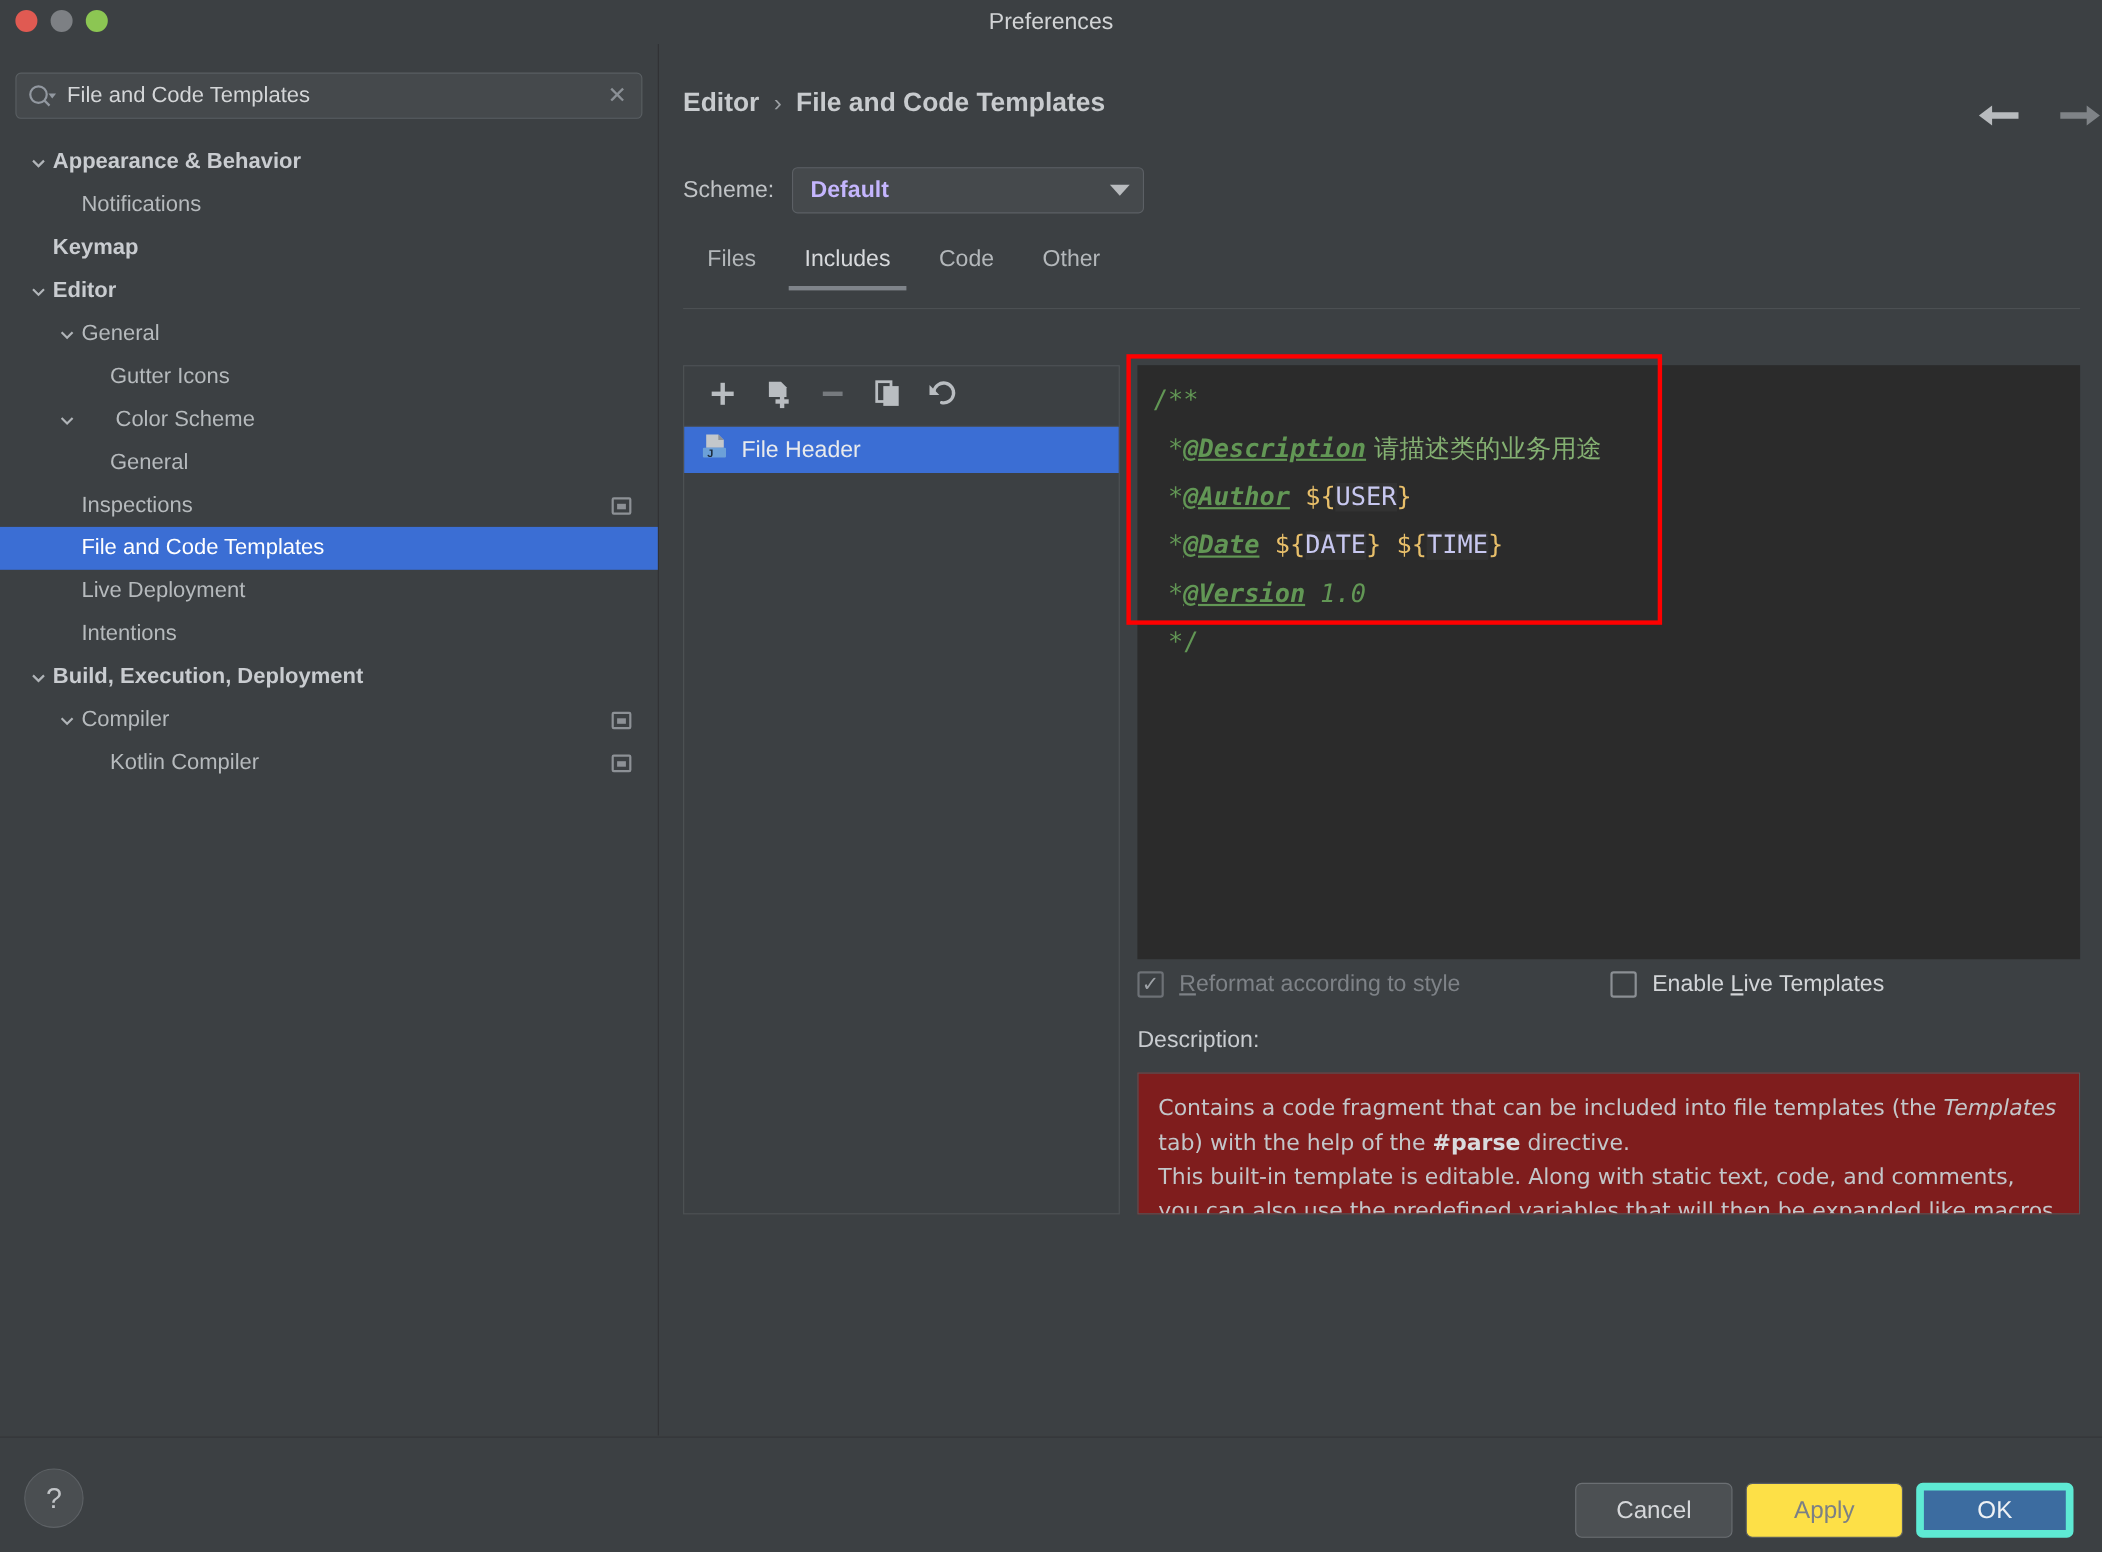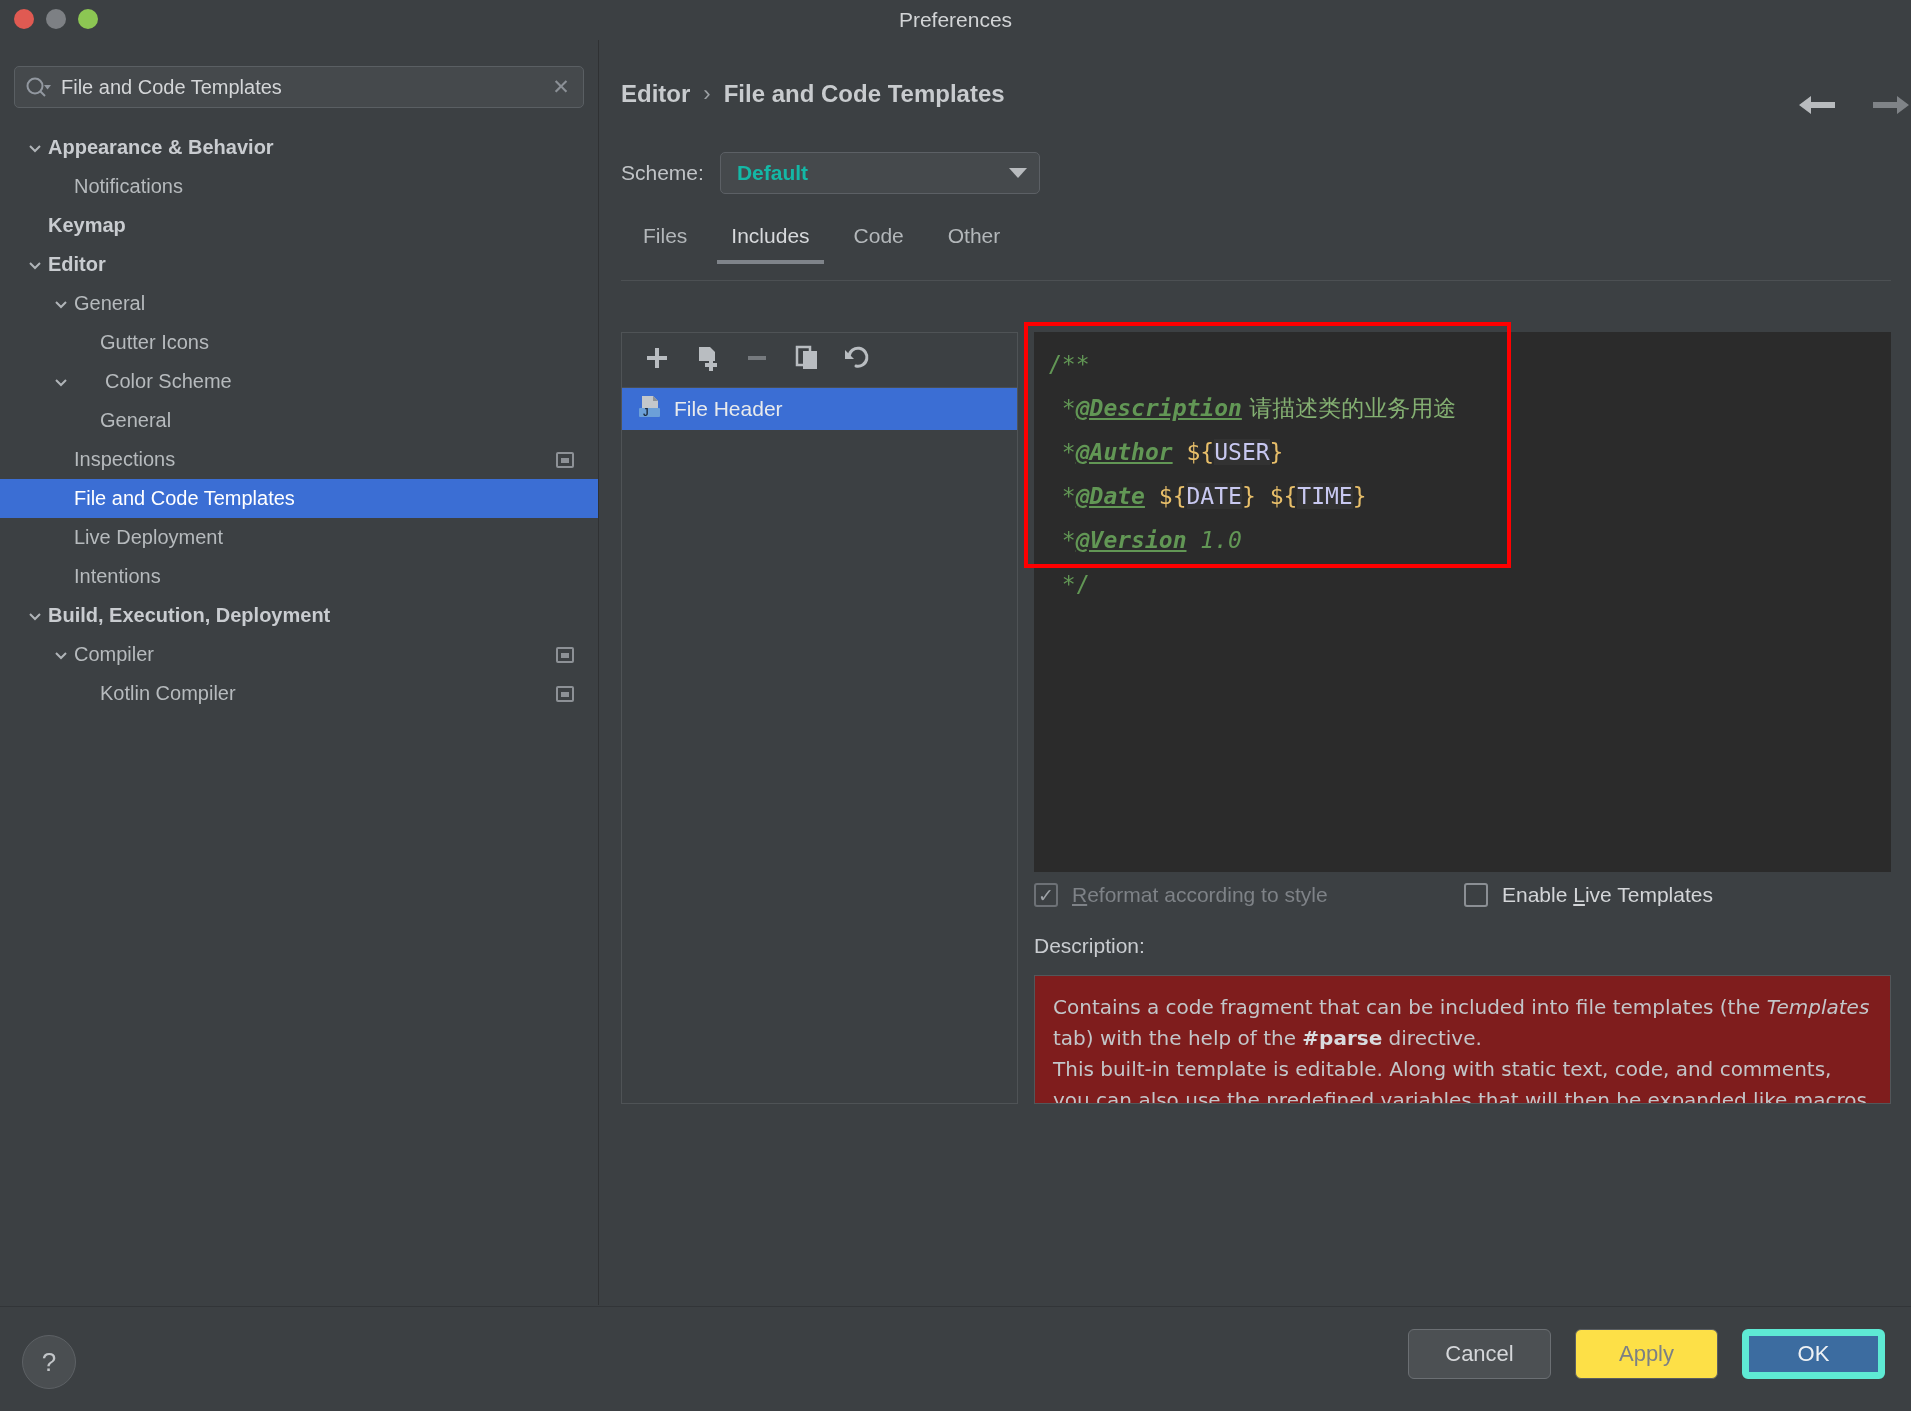--- a/index.html
+++ b/index.html
@@ -185,21 +185,21 @@
     width: 320px; height: 42px;
     box-sizing: border-box;
     background: #45494c;
     border: 1px solid #5c6065;
     border-radius: 5px;
     display: flex;
     align-items: center;
     padding: 0 12px 0 16px;
     cursor: pointer;
   }
-  .scheme-value { flex: 1; font-size: 21px; font-weight: bold; color: #14b8a6; }
+  .scheme-value { flex: 1; font-size: 21px; font-weight: bold; color: #c4b5fd; }
   .tri-down {
     width: 0; height: 0;
     border-left: 9px solid transparent;
     border-right: 9px solid transparent;
     border-top: 10px solid #b8bbbe;
   }
 
   .tabstrip {
     position: absolute;
     left: 22px; top: 170px;
@@ -360,23 +360,23 @@
     border-radius: 50%;
     background: #4a4e51;
     border: 1px solid #5d6165;
     color: #c2c5c8;
     font-size: 26px;
     display: flex; align-items: center; justify-content: center;
     cursor: pointer;
   }
   .footer-buttons {
     position: absolute;
-    right: 26px; top: 22px;
-    display: flex;
-    gap: 24px;
+    right: 26px; top: 41px;
+    display: flex;
+    gap: 12px;
   }
   .btn {
     min-width: 143px;
     height: 50px;
     box-sizing: border-box;
     border-radius: 6px;
     font-size: 22px;
     display: flex; align-items: center; justify-content: center;
     cursor: pointer;
   }

